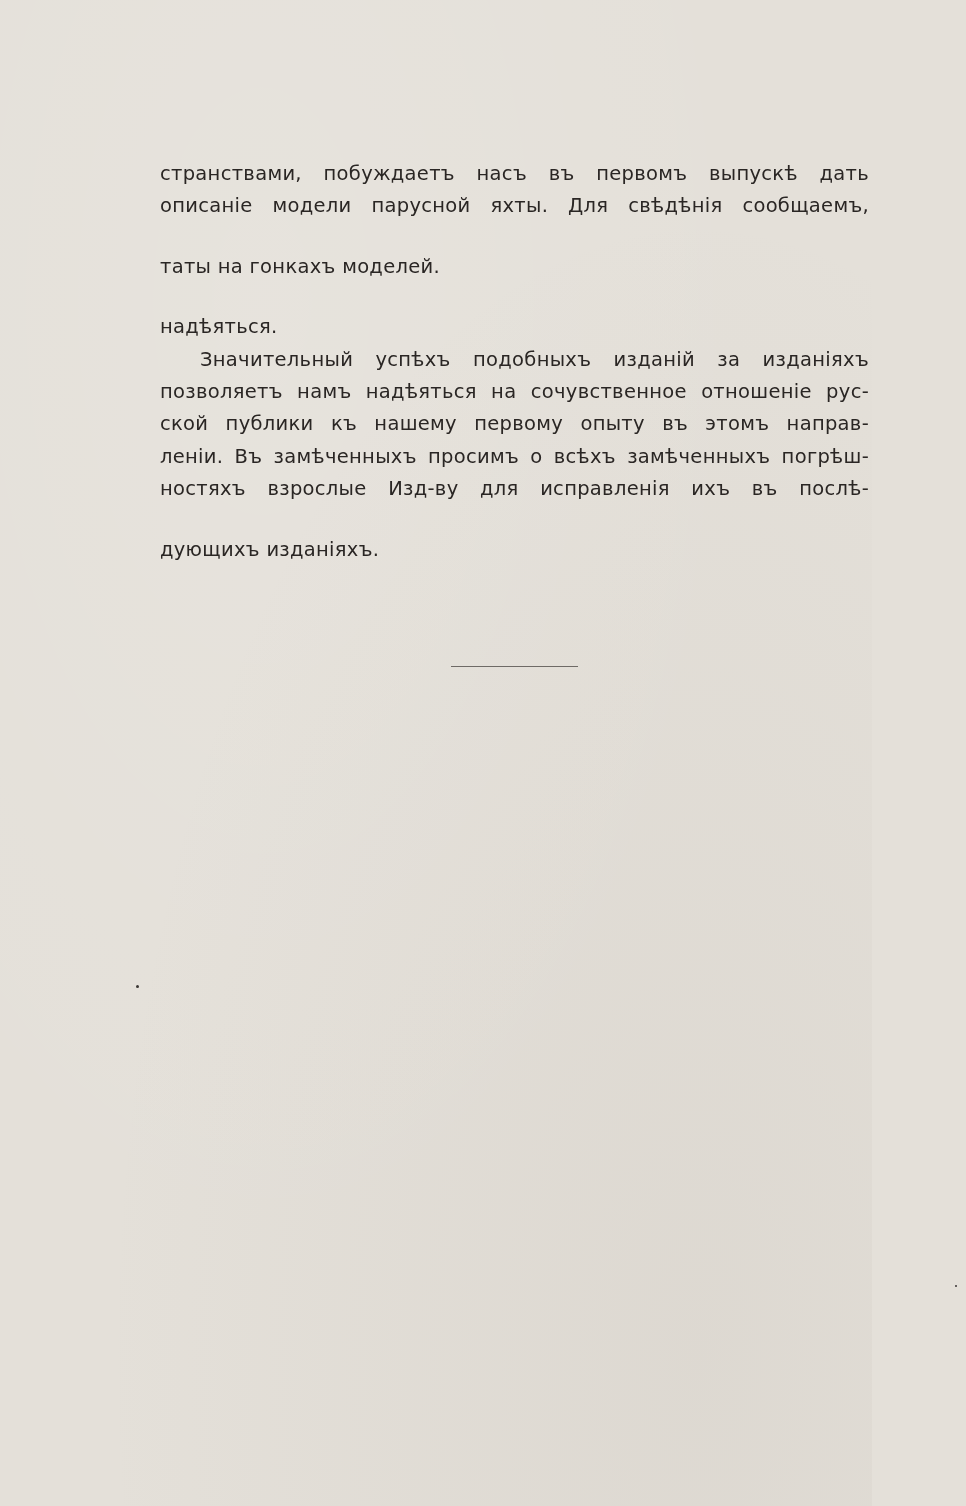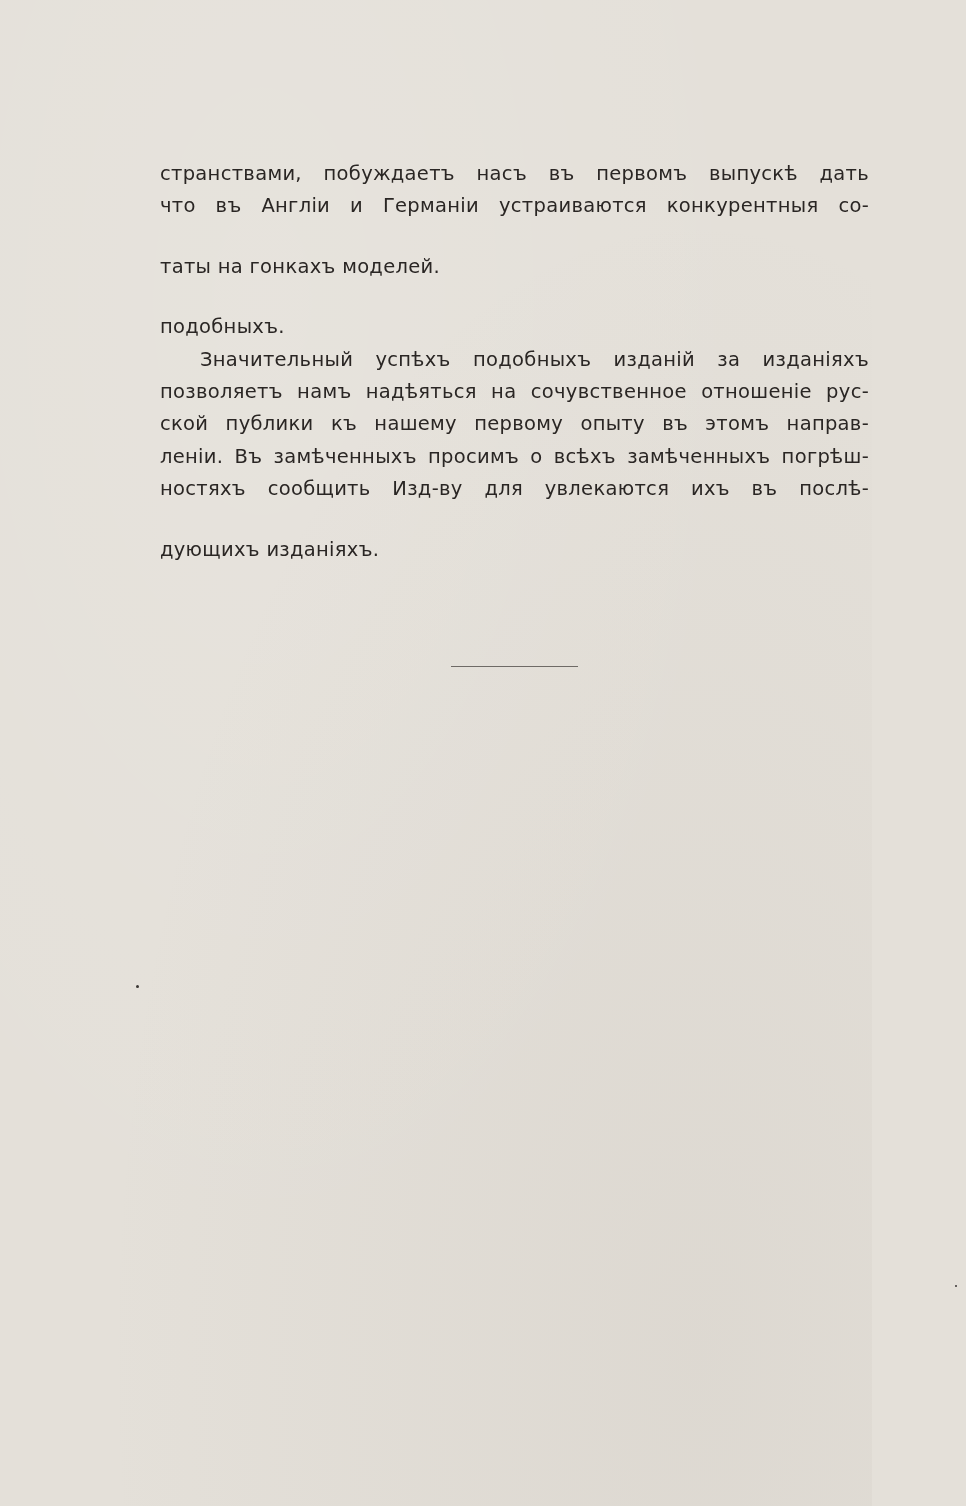--- a/index.html
+++ b/index.html
@@ -65,30 +65,30 @@
     }
   </style>
 </head>
 <body>
 
 <div class="page">
 
   <div class="text-block">
 
     <span class="line">странствами, побуждаетъ насъ въ первомъ выпускѣ дать</span>
-    <span class="line">что въ Англіи и Германіи устраиваются конкурентныя со-</span>
+    <span class="line">описаніе модели парусной яхты. Для свѣдѣнія сообщаемъ,</span>
     <span class="line last">таты на гонкахъ моделей.</span>
 
-    <span class="line last">подобныхъ.</span>
+    <span class="line last">надѣяться.</span>
 
     <span class="line indent">Значительный успѣхъ подобныхъ изданій за изданіяхъ</span>
     <span class="line">позволяетъ намъ надѣяться на сочувственное отношеніе рус-</span>
     <span class="line">ской публики къ нашему первому опыту въ этомъ направ-</span>
     <span class="line">леніи. Въ замѣченныхъ просимъ о всѣхъ замѣченныхъ погрѣш-</span>
-    <span class="line">ностяхъ сообщить Изд-ву для увлекаются ихъ въ послѣ-</span>
+    <span class="line">ностяхъ взрослые Изд-ву для исправленія ихъ въ послѣ-</span>
     <span class="line last">дующихъ изданіяхъ.</span>
   </div>
 
   <div class="rule"></div>
 
   <div class="speck" style="left:136px; top:985px;"></div>
   <div class="speck" style="left:955px; top:1285px; width:2px; height:2px;"></div>
 </div>
 
 </body></html>

